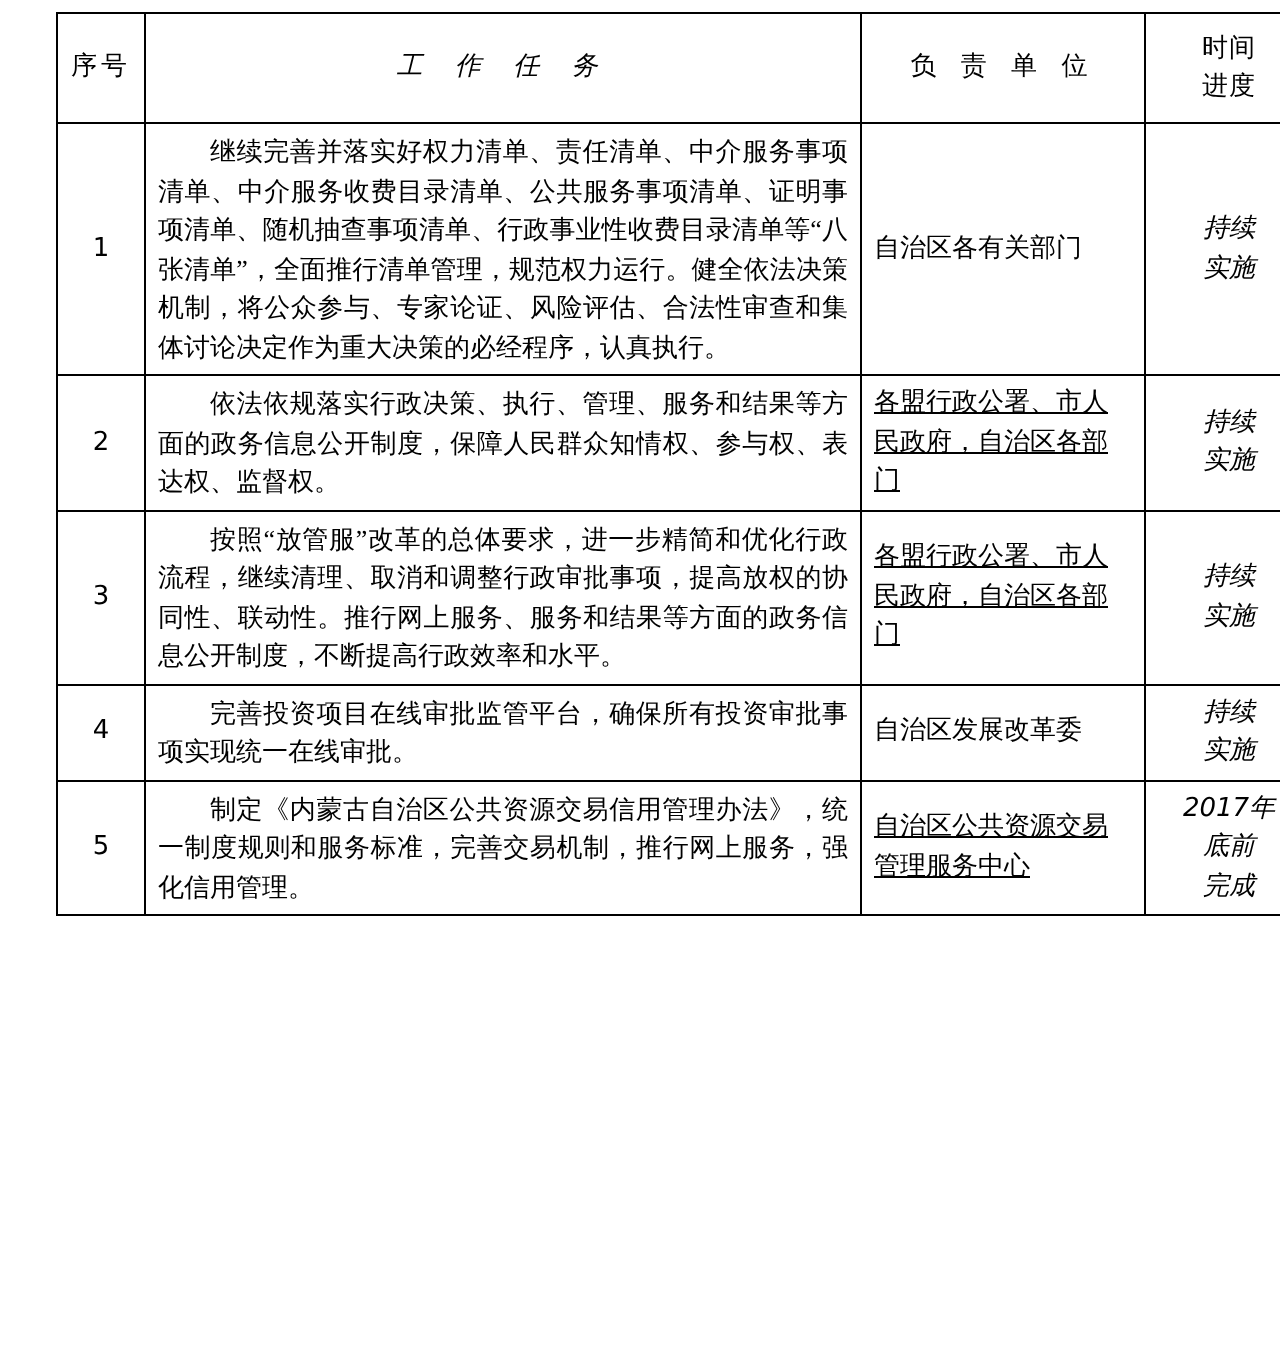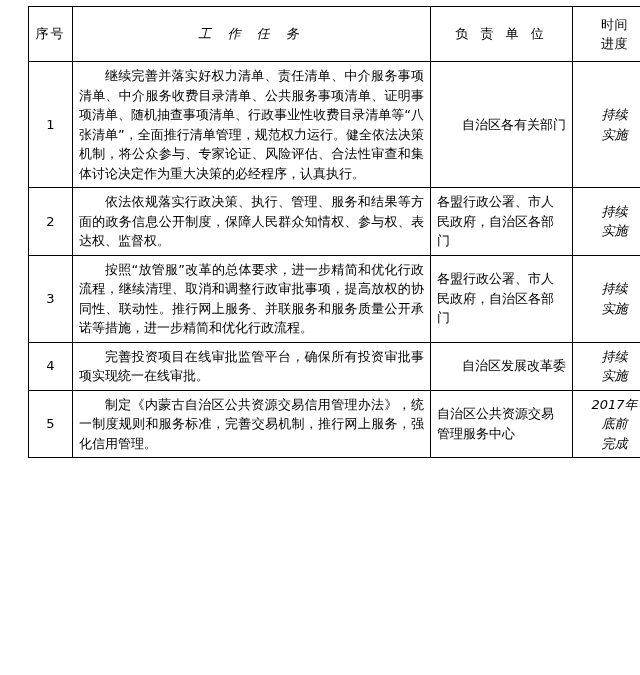--- a/index.html
+++ b/index.html
@@ -61,34 +61,36 @@
   .cell-no {
     text-align: center;
     font-size: 13px;
   }
   .cell-task {
     text-align: justify;
     text-justify: inter-ideograph;
     text-indent: 2em;
     font-size: 13.5px;
     line-height: 1.62;
+    font-family: Liberation Serif, serif;
   }
   .cell-unit {
-    text-align: right;
+    text-align: left;
     font-size: 13.5px;
     line-height: 1.62;
   }
   .cell-time {
     text-align: center;
     font-size: 13.5px;
     line-height: 1.62;
     font-style: italic;
   }
   .cell-unit.left-flow {
     text-align: left;
+    text-decoration: underline;
   }
 </style>
 </head>
 <body>
 
 <div class="page">
   <table class="doc-table">
     <colgroup>
       <col class="c-no">
       <col class="c-task">
@@ -120,21 +122,21 @@
         <td class="cell-no">2</td>
         <td class="cell-task">依法依规落实行政决策、执行、管理、服务和结果等方面的政务信息公开制度，保障人民群众知情权、参与权、表达权、监督权。</td>
         <td class="cell-unit left-flow">各盟行政公署、市人民政府，自治区各部门</td>
         <td class="cell-time">
           <div>持续</div>
           <div>实施</div>
         </td>
       </tr>
       <tr>
         <td class="cell-no">3</td>
-        <td class="cell-task">按照“放管服”改革的总体要求，进一步精简和优化行政流程，继续清理、取消和调整行政审批事项，提高放权的协同性、联动性。推行网上服务、并联服务和服务质量公开承诺等措施，进一步精简和优化行政流程。</td>
+        <td class="cell-task">按照“放管服”改革的总体要求，进一步精简和优化行政流程，继续清理、取消和调整行政审批事项，提高放权的协同性、联动性。推行网上服务、服务和结果等方面的政务信息公开制度，不断提高行政效率和水平。</td>
         <td class="cell-unit left-flow">各盟行政公署、市人民政府，自治区各部门</td>
         <td class="cell-time">
           <div>持续</div>
           <div>实施</div>
         </td>
       </tr>
       <tr>
         <td class="cell-no">4</td>
         <td class="cell-task">完善投资项目在线审批监管平台，确保所有投资审批事项实现统一在线审批。</td>
         <td class="cell-unit">自治区发展改革委</td>

